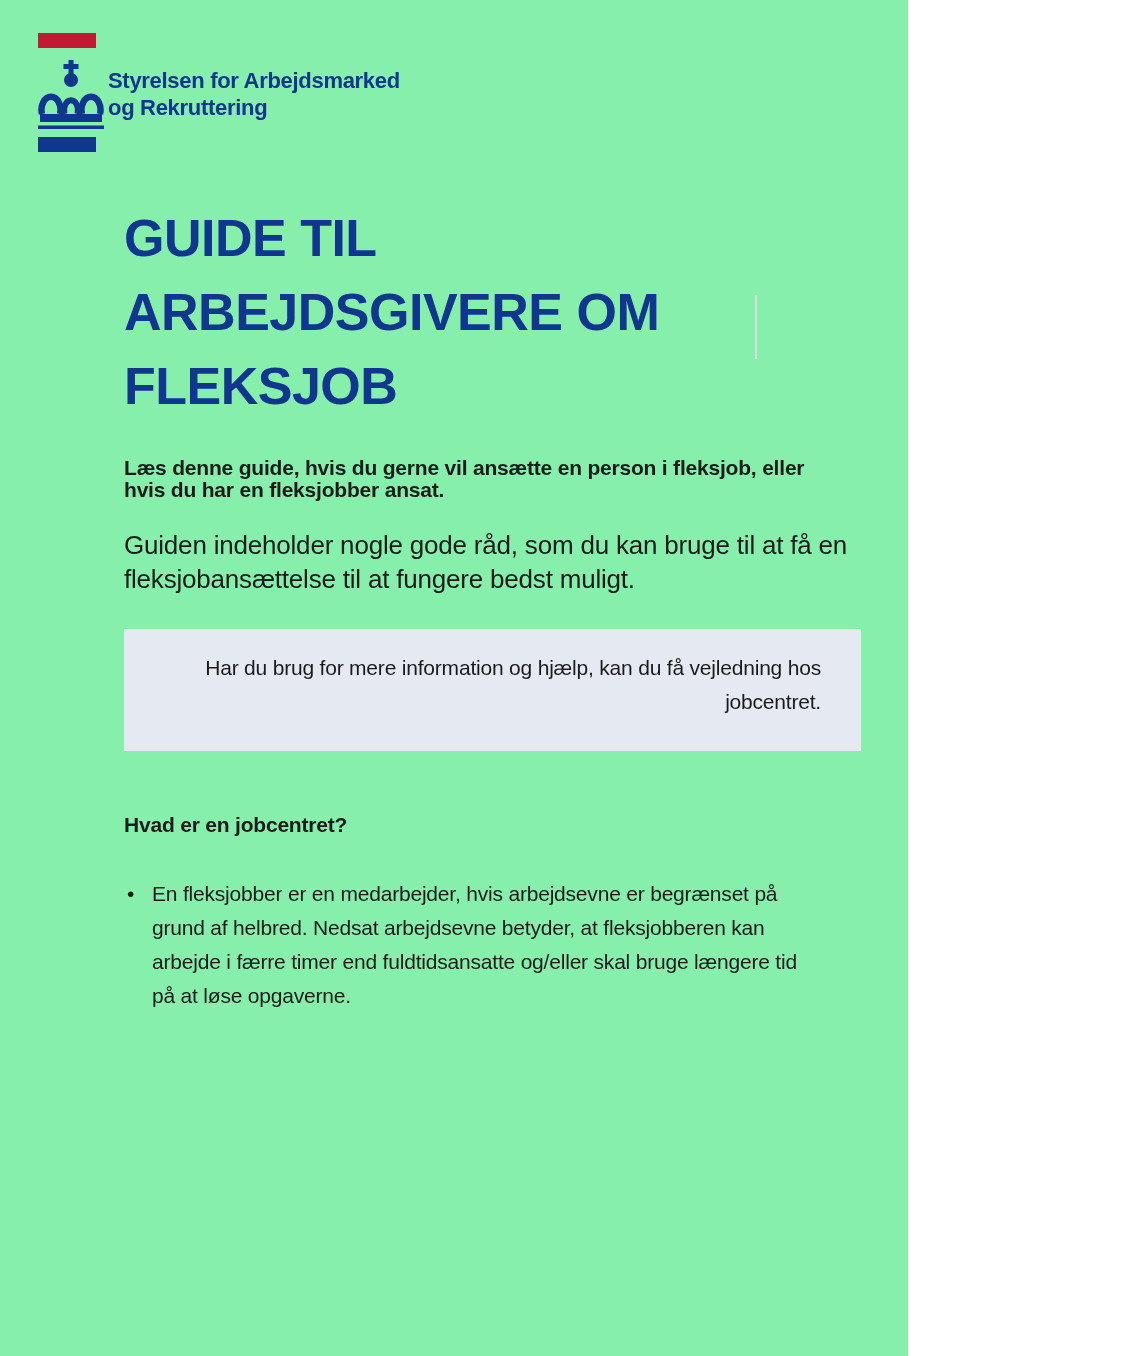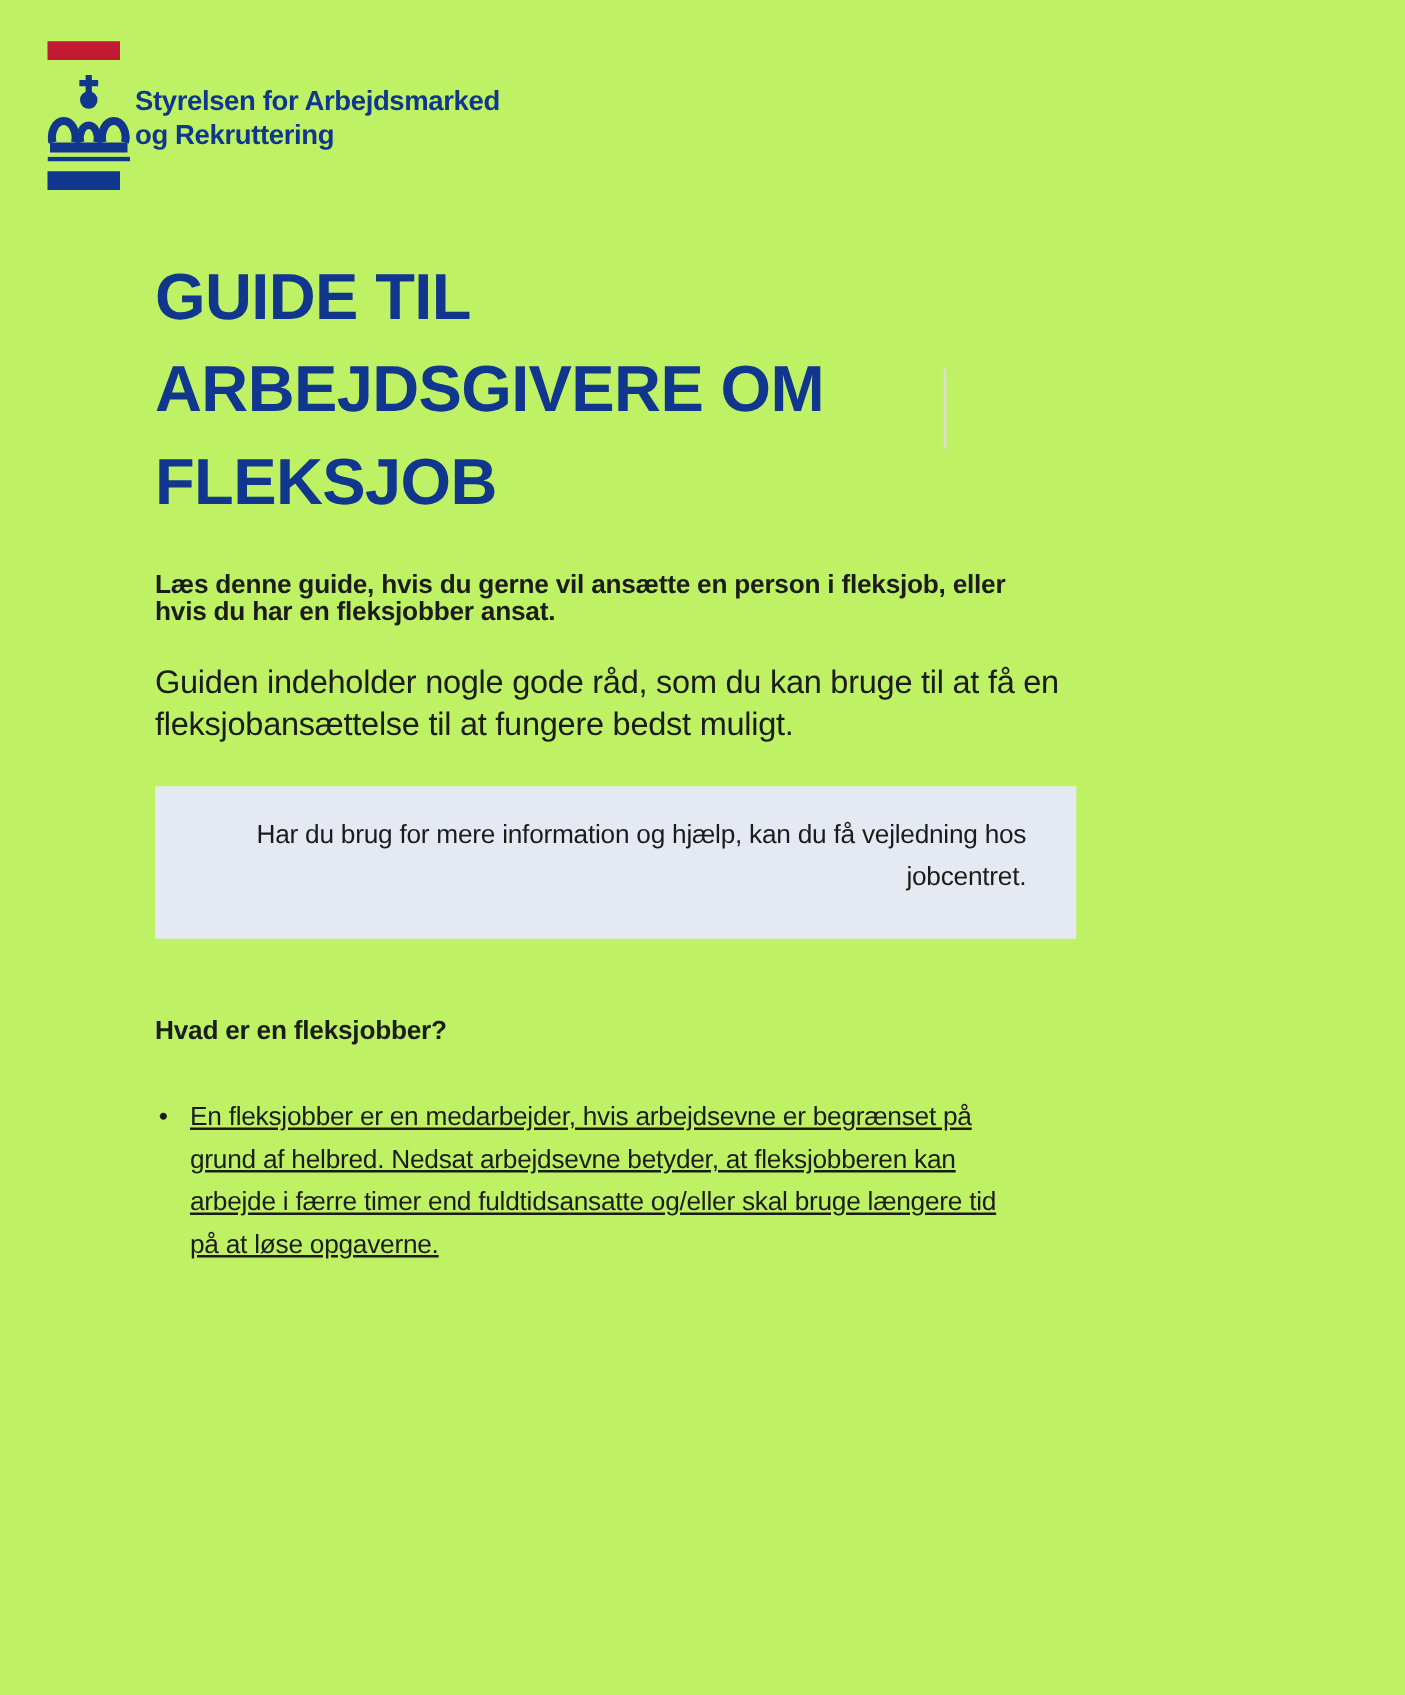--- a/index.html
+++ b/index.html
@@ -6,23 +6,23 @@
     --brand_blue: #11368E;
     --flag_red: #C01B32;
     --info_box_bg: #E5EAF2;
     --text: #1B1B1B;
     --cursor_artifact: #DCDCDC;
   }
   * { box-sizing: border-box; }
   html, body { margin: 0; padding: 0; background: #ffffff; }
   .page {
     position: relative;
-    width: 1124px;
+    width: 908px;
     height: 1356px;
-    background: #bef264;
+    background: #86efac;
     overflow: hidden;
     font-family: "Liberation Sans", sans-serif;
     color: var(--text, #1B1B1B);
   }
 
   
   .logo { position: absolute; top: 33px; left: 38px; }
   .logo-bar { width: 58px; height: 15px; }
   .logo-bar.red  { background: var(--flag_red, #C01B32); }
   .logo-bar.blue { background: var(--brand_blue, #11368E); margin-top: 7px; }
@@ -104,21 +104,20 @@
     list-style: none;
     width: 740px;
   }
   ul.bullets li {
     position: relative;
     padding-left: 28px;
     margin: 0 0 20px 0;
     font-size: 21px;
     line-height: 34px;
     letter-spacing: -0.2px;
-    text-decoration: underline;
   }
   ul.bullets li::before {
     content: "\2022";
     position: absolute;
     left: 3px;
     top: 0;
     font-size: 21px;
     line-height: 34px;
     color: var(--text, #1B1B1B);
   }
@@ -158,20 +157,20 @@
     <h1 class="title">GUIDE TIL<br>ARBEJDSGIVERE OM<br>FLEKSJOB</h1>
 
     <p class="intro-bold">Læs denne guide, hvis du gerne vil ansætte en person i fleksjob, eller<br>hvis du har en fleksjobber ansat.</p>
 
     <p class="intro">Guiden indeholder nogle gode råd, som du kan bruge til at få en<br>fleksjobansættelse til at fungere bedst muligt.</p>
 
     <div class="info-box">
       <p>Har du brug for mere information og hjælp, kan du få vejledning hos<br>jobcentret.</p>
     </div>
 
-    <h2 class="section-heading">Hvad er en fleksjobber?</h2>
+    <h2 class="section-heading">Hvad er en jobcentret?</h2>
 
     <ul class="bullets">
       <li>En fleksjobber er en medarbejder, hvis arbejdsevne er begrænset på<br>grund af helbred. Nedsat arbejdsevne betyder, at fleksjobberen kan<br>arbejde i færre timer end fuldtidsansatte og/eller skal bruge længere tid<br>på at løse opgaverne.</li>
     </ul>
   </main>
 
 </div>
 
 </body></html>

